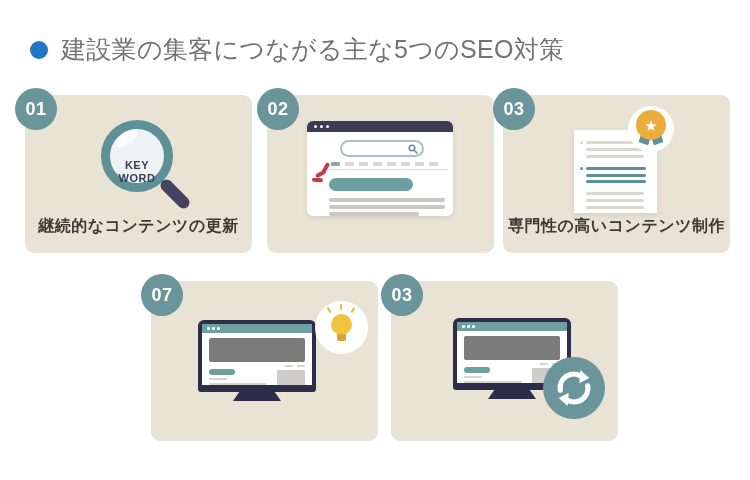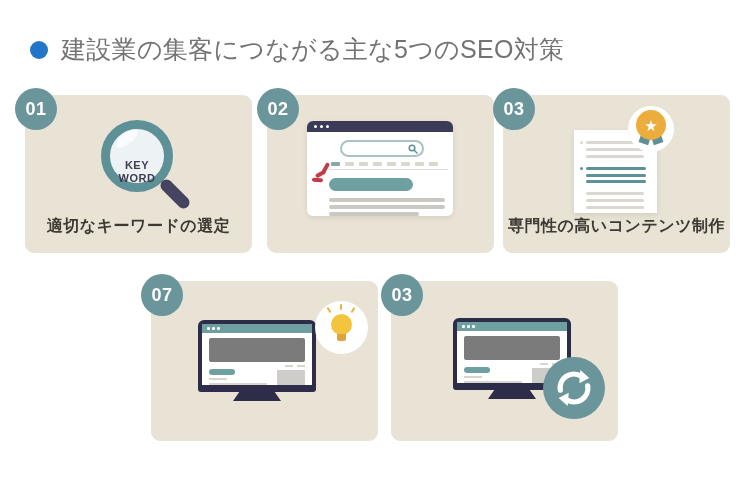--- a/index.html
+++ b/index.html
@@ -121,21 +121,21 @@
   <div class="card c1">
     <div class="badge">01</div>
     <div class="magnifier">
       <span class="mag-shine"></span>
       <span class="mag-text">
         <span>KEY</span><br>
         <span>WORD</span>
       </span>
     </div>
     <div class="mag-handle"></div>
-    <div class="card-label">適切なキーワードの選定</div>
+    <div class="card-label">継続的なコンテンツの更新</div>
   </div>
 
   <div class="card c2">
     <div class="badge">02</div>
     <div class="browser">
       <div class="b-top">
         <span class="wdot"></span>
         <span class="wdot"></span>
         <span class="wdot"></span>
       </div>

